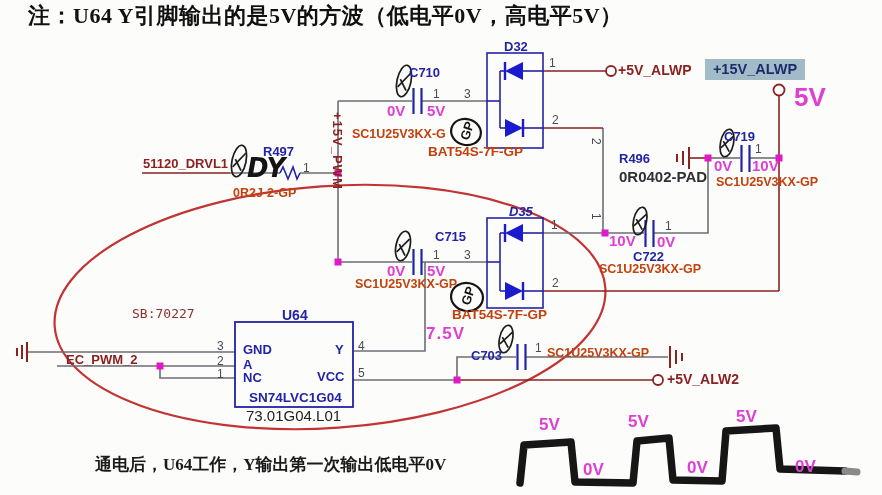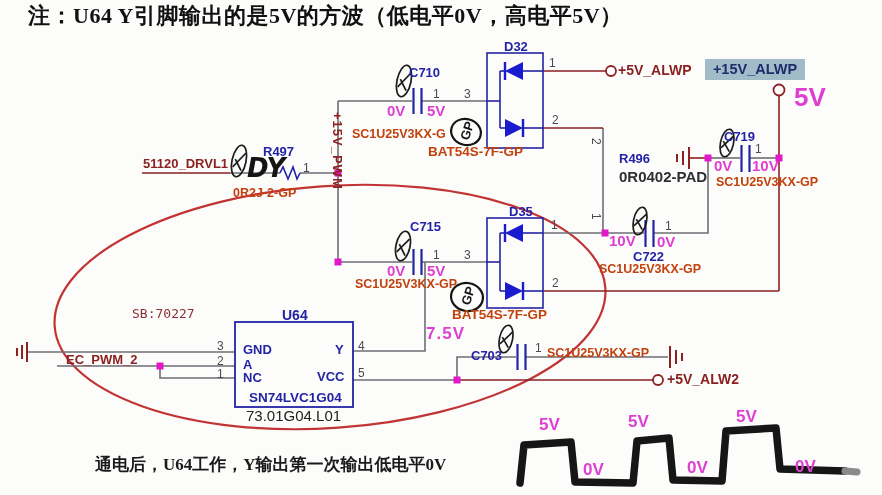--- a/index.html
+++ b/index.html
@@ -212,32 +212,32 @@
 <div class="lbl hl-net">+15V_ALWP</div>
 <div class="lbl maroon vert" style="left:330px;top:112px;">+15V_PWM</div>
 
 <div class="lbl navy" style="left:263px;top:145px;">R497</div>
 <div class="lbl navy-part" style="left:233px;top:187px;">0R2J-2-GP</div>
 <div class="lbl navy" style="left:619px;top:152px;">R496</div>
 <div class="lbl dark" style="left:619px;top:169px;">0R0402-PAD</div>
 
 <div class="lbl navy" style="left:409px;top:66px;">C710</div>
 <div class="lbl navy-part" style="left:352px;top:128px;">SC1U25V3KX-G</div>
-<div class="lbl navy" style="left:410px;top:220px;">C715</div>
+<div class="lbl navy" style="left:410px;top:230px;padding-left:25px;">C715</div>
 <div class="lbl navy-part" style="left:355px;top:278px;">SC1U25V3KX-GP</div>
 <div class="lbl navy" style="left:716px;top:130px;margin-left:8px;">C719</div>
 <div class="lbl navy-part" style="left:716px;top:176px;">SC1U25V3KX-GP</div>
 <div class="lbl navy" style="left:633px;top:250px;">C722</div>
 <div class="lbl navy-part" style="left:599px;top:263px;">SC1U25V3KX-GP</div>
 <div class="lbl navy" style="left:471px;top:349px;">C703</div>
 <div class="lbl navy-part" style="left:547px;top:347px;">SC1U25V3KX-GP</div>
 
 <div class="lbl navy" style="left:504px;top:40px;">D32</div>
 <div class="lbl navy-part" style="left:428px;top:145px;font-size:13.5px;">BAT54S-7F-GP</div>
-<div class="lbl navy" style="left:509px;top:205px;">D35</div>
+<div class="lbl navy" style="left:509px;top:205px;font-style:italic;">D35</div>
 <div class="lbl navy-part" style="left:452px;top:308px;font-size:13.5px;">BAT54S-7F-GP</div>
 
 <div class="lbl navy" style="left:282px;top:308px;font-size:14px;">U64</div>
 <div class="lbl navy" style="left:249px;top:391px;font-size:13.5px;">SN74LVC1G04</div>
 <div class="lbl dark" style="left:246px;top:408px;font-weight:400;color:#222;">73.01G04.L01</div>
 
 <div class="lbl navy" style="left:243px;top:343px;">GND</div>
 <div class="lbl navy" style="left:243px;top:358px;">A</div>
 <div class="lbl navy" style="left:243px;top:371px;">NC</div>
 <div class="lbl navy" style="left:335px;top:343px;">Y</div>

